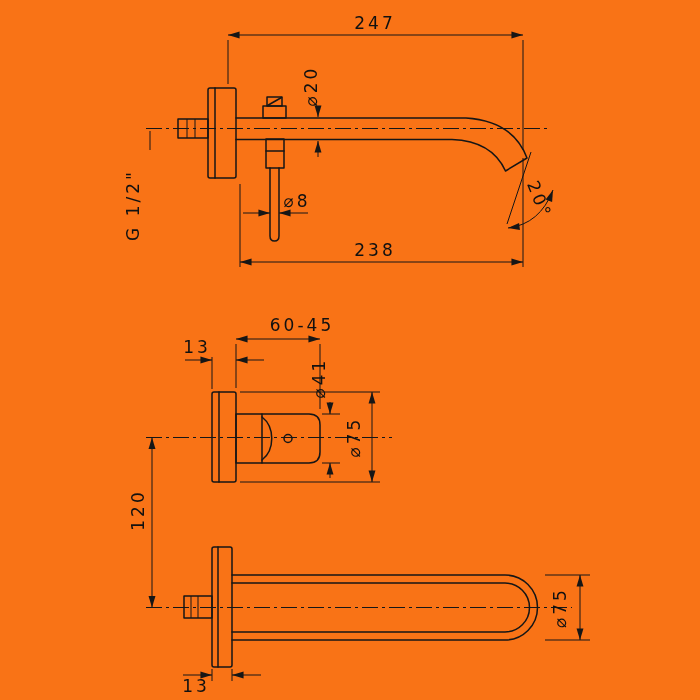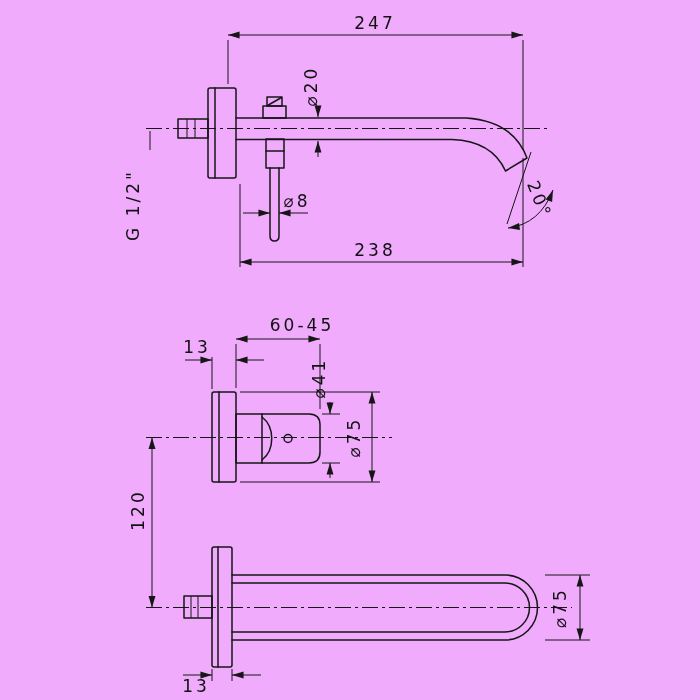--- a/index.html
+++ b/index.html
@@ -1,16 +1,16 @@
 <!DOCTYPE html>
 <html><head>
 <meta charset="utf-8">
 <style>
   html,body{margin:0;padding:0;background:#ffffff;}
-  .canvas{width:700px;height:700px;background:#f0abfc;position:relative;overflow:hidden;}
+  .canvas{width:700px;height:700px;background:#f97316;position:relative;overflow:hidden;}
   svg{display:block;}
   .ol{fill:none;stroke:#161616;stroke-width:1.5;stroke-linejoin:round;stroke-linecap:round;}
   .tl{fill:none;stroke:#161616;stroke-width:1;stroke-linecap:butt;}
   .cl{fill:none;stroke:#161616;stroke-width:1;stroke-dasharray:16 4 3 4;}
   .dimtext{fill:#111111;font-family:"DejaVu Sans",sans-serif;font-size:17px;letter-spacing:3px;}
   .mid{text-anchor:middle;}
 </style>
 </head>
 <body>
 

